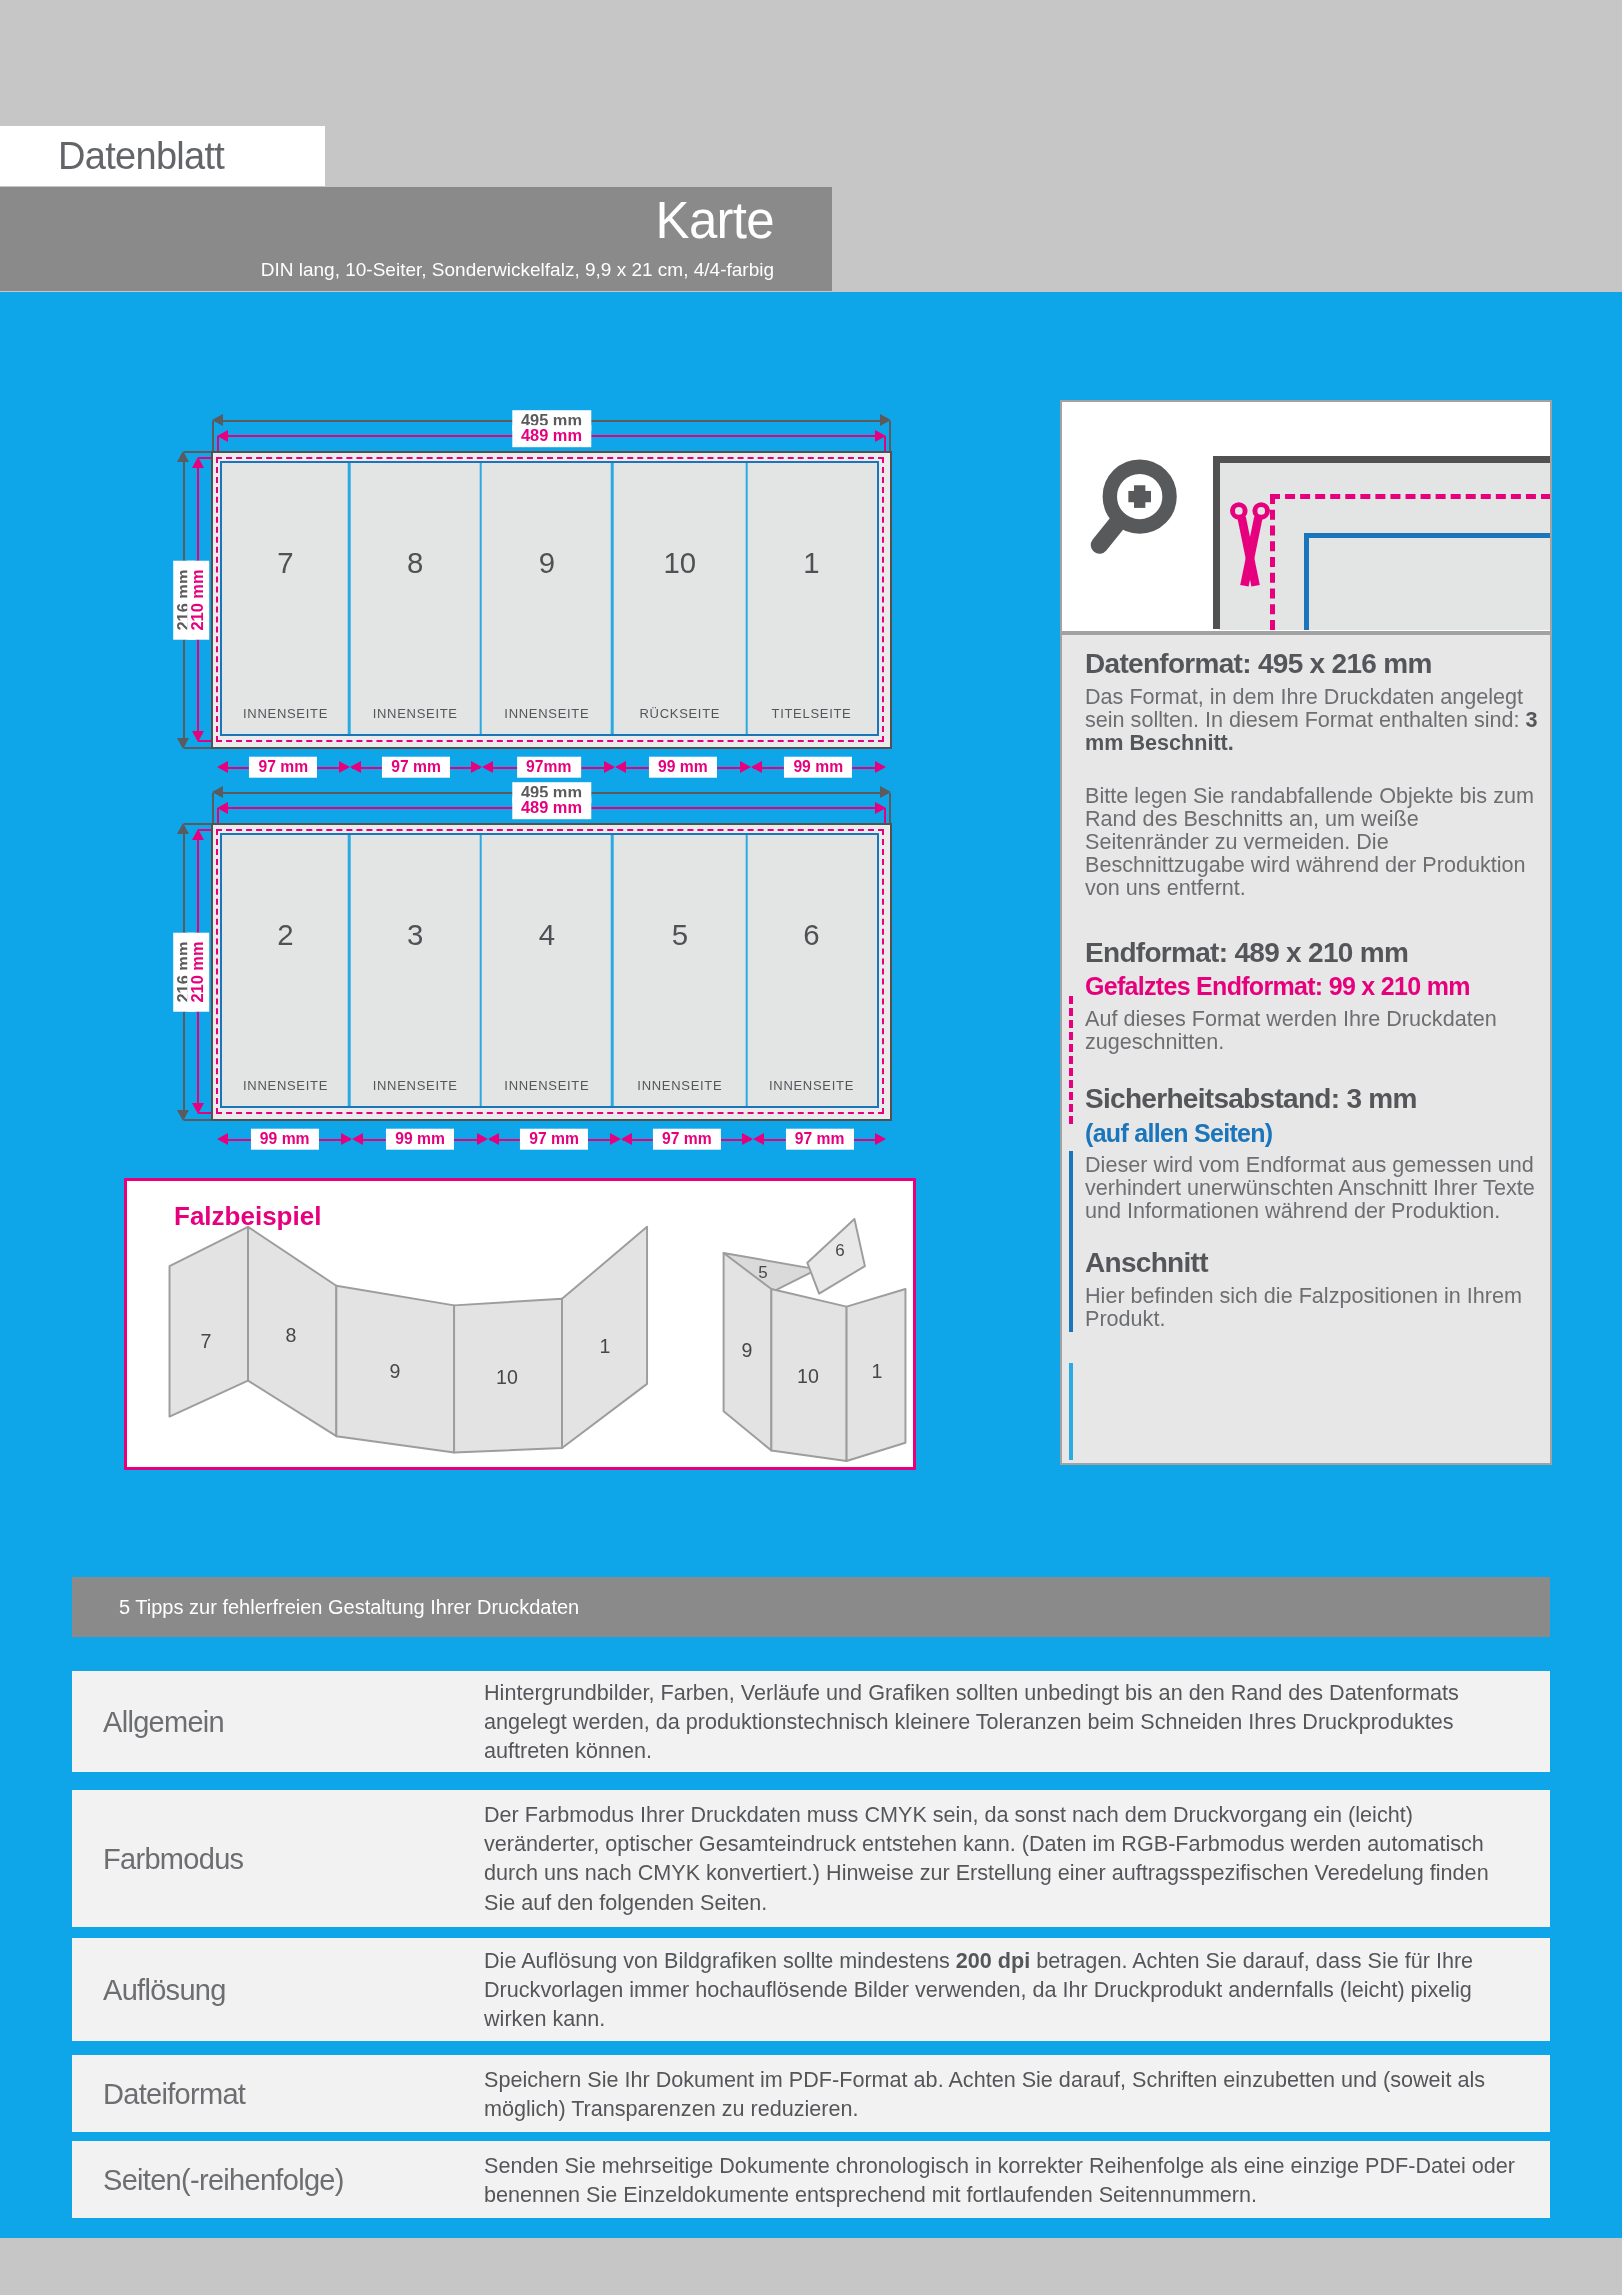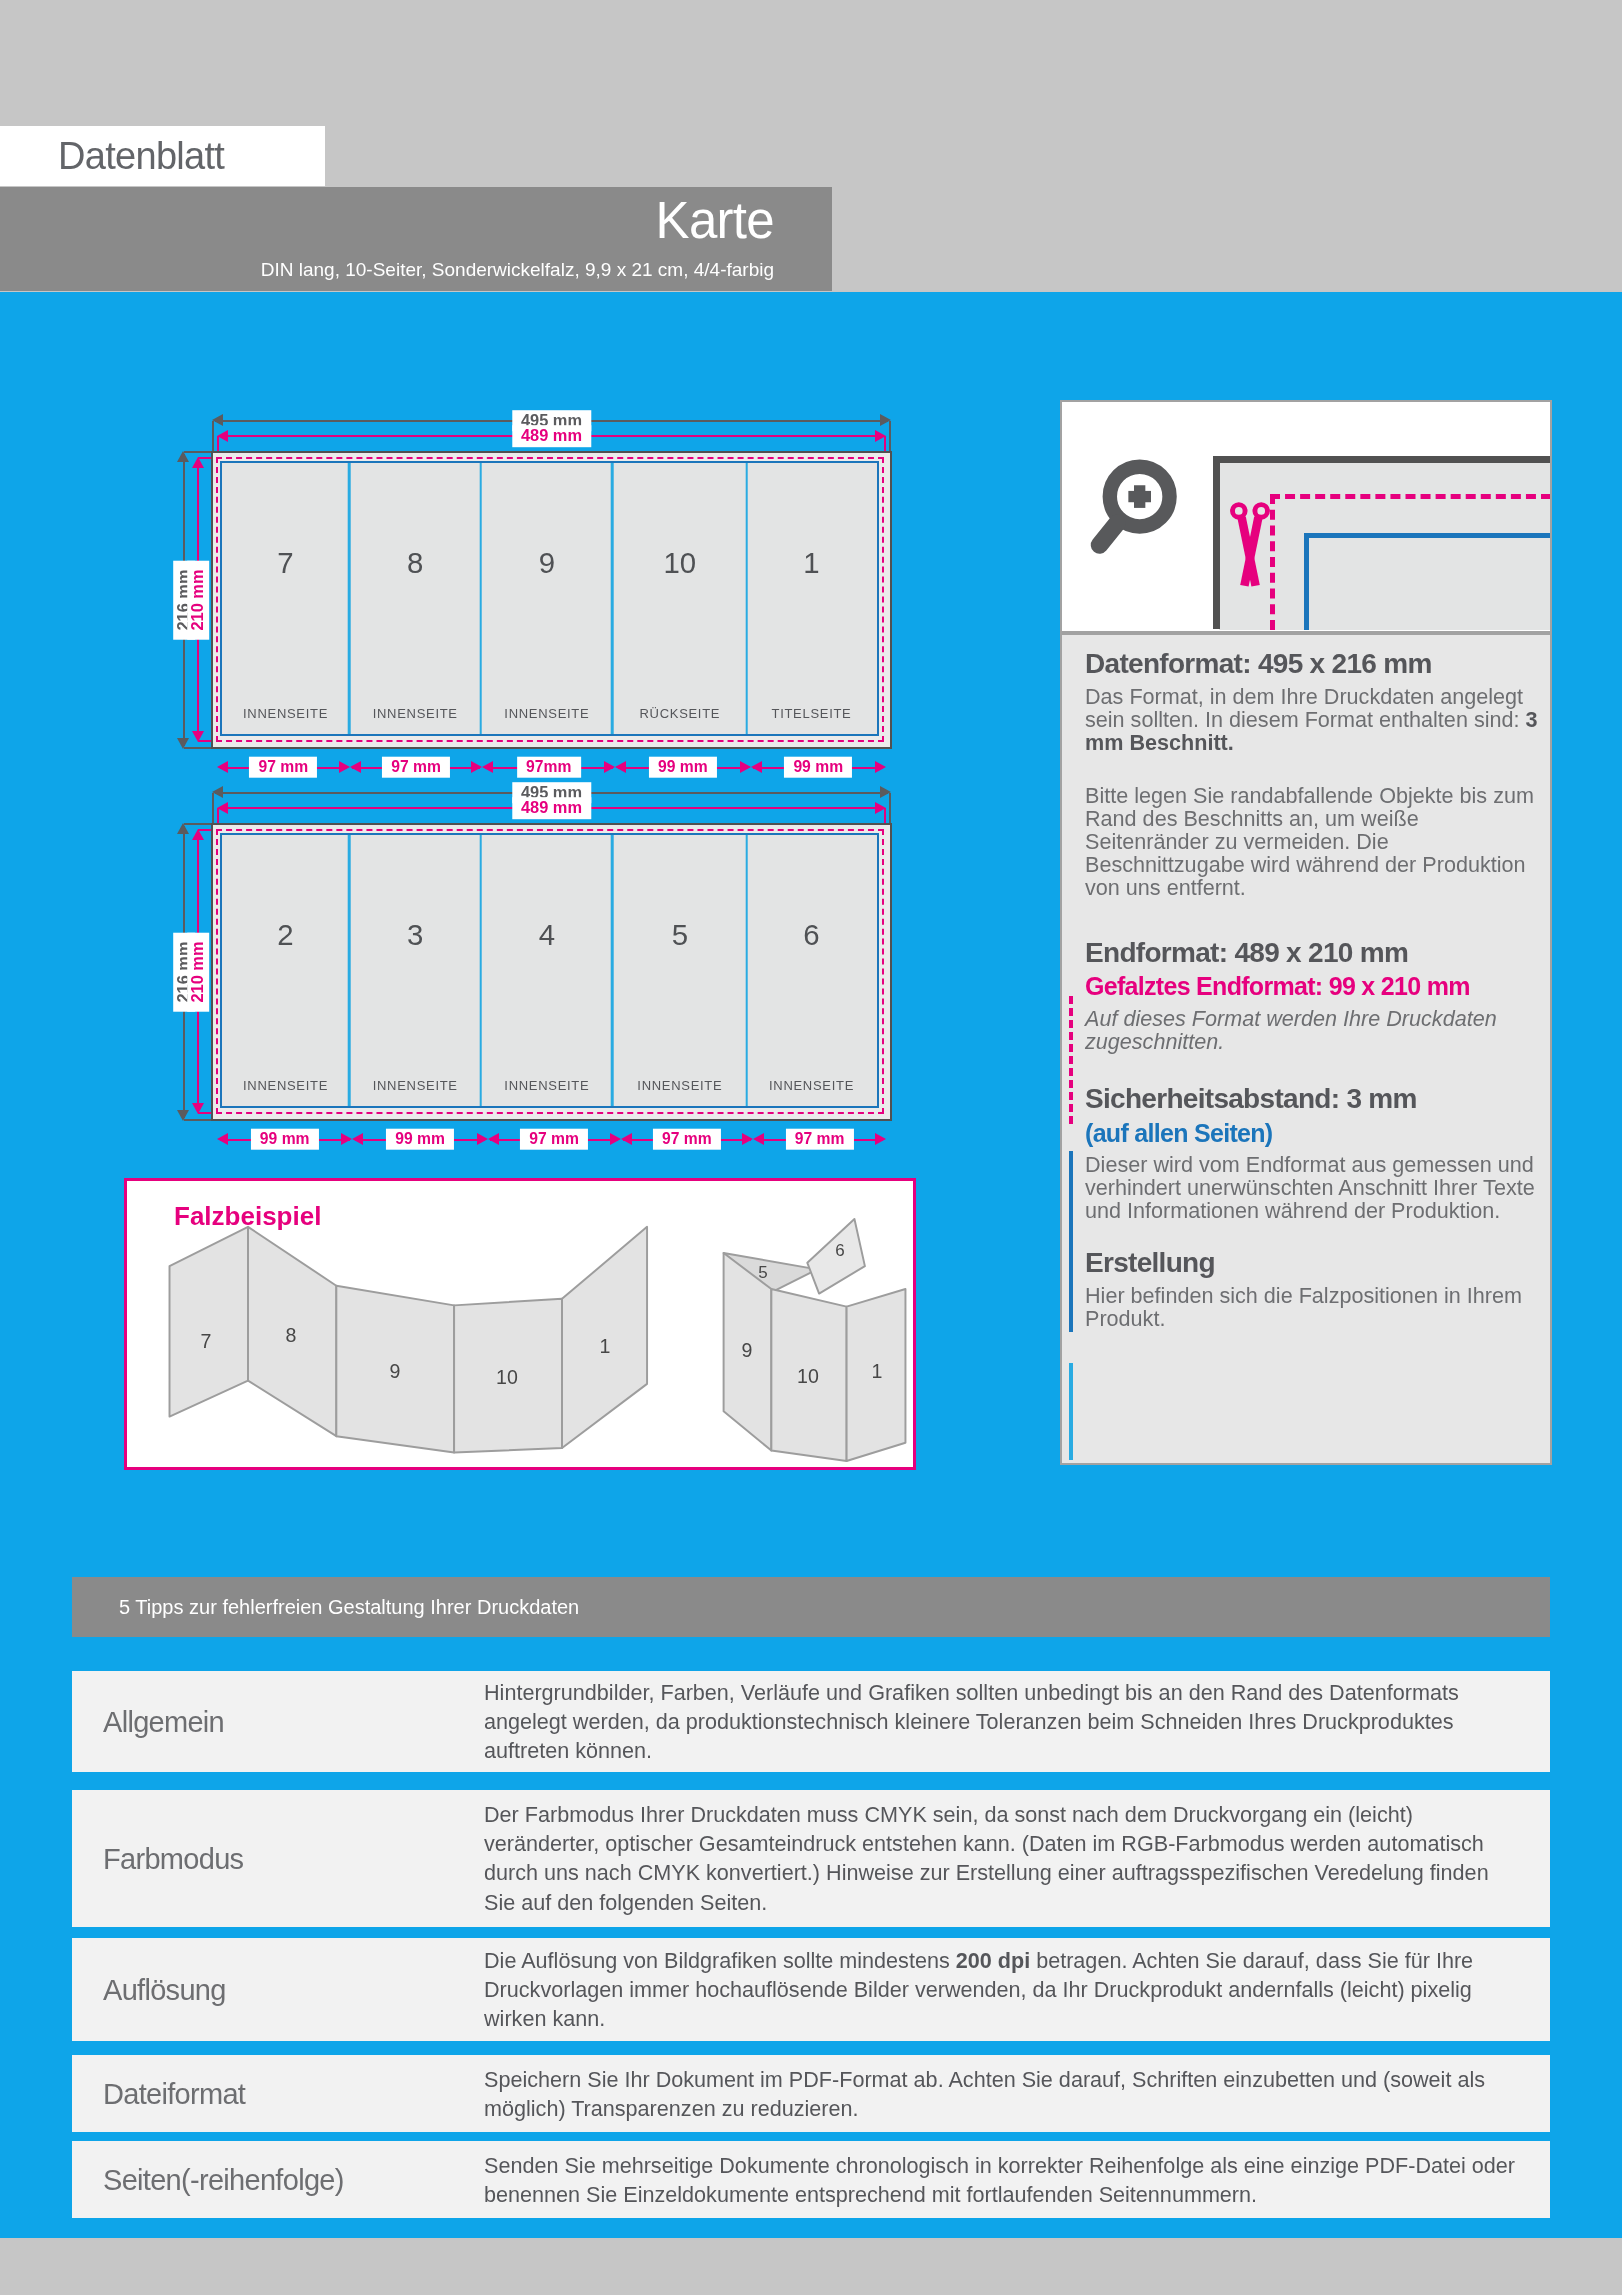--- a/index.html
+++ b/index.html
@@ -69,21 +69,21 @@
   .infopanel{position:absolute;left:1060px;top:633px;width:492px;height:832px;background:#e7e7e7;border:2.6px solid #a2a2a2;box-sizing:border-box;}
   .info-inner{position:absolute;left:23px;right:11.8px;top:13px;}
   .info-inner h1{margin:0 0 5.2px 0;font-size:28px;font-weight:700;color:#55565a;letter-spacing:-0.7px;}
   .info-inner h2{margin:0 0 5.2px 0;font-size:25px;font-weight:700;letter-spacing:-0.7px;}
   .info-inner p{margin:0;font-size:21.6px;line-height:23px;color:#6d6e71;}
   .h-mag{color:#e6007e;}
   .h-blue{color:#1b75bb;}
   .h-cyan{color:#29abe2;}
   .sp1{margin-bottom:29.4px!important;}
   .sp2{margin-bottom:38px!important;}
-  .sp3{margin-bottom:30px!important;font-style:italic;}
+  .sp3{margin-bottom:30px!important;}
   .sp4{margin-bottom:25px!important;}
   .mark{position:absolute;left:6.5px;width:0;}
   .mark.dash{border-left:4.6px dashed #e6007e;}
   .mark.solid-b{border-left:4.6px solid #1b75bb;}
   .mark.solid-c{border-left:4.6px solid #29abe2;}
 
   
   .tipsbar{position:absolute;left:72px;top:1577px;width:1478px;height:60px;background:#8a8a8a;}
   .tipsbar span{display:block;padding-left:47px;line-height:60px;font-size:20px;color:#ffffff;}
   .tiprow{position:absolute;left:72px;width:1478px;background:#f2f2f2;}
@@ -342,21 +342,21 @@
       <p class="sp2">Bitte legen Sie randabfallende Objekte bis zum Rand des Beschnitts an, um weiße Seitenränder zu vermeiden. Die Beschnittzugabe wird während der Produktion von uns entfernt.</p>
 
       <h1 class="h-mag" style="margin-bottom:3.9px">Endformat: 489 x 210 mm</h1>
       <h2 class="h-mag">Gefalztes Endformat: 99 x 210 mm</h2>
       <p class="sp3">Auf dieses Format werden Ihre Druckdaten zugeschnitten.</p>
 
       <h1 class="h-blue" style="margin-bottom:3.9px">Sicherheitsabstand: 3 mm</h1>
       <h2 class="h-blue">(auf allen Seiten)</h2>
       <p class="sp4">Dieser wird vom Endformat aus gemessen und verhindert unerwünschten Anschnitt Ihrer Texte und Informationen während der Produktion.</p>
 
-      <h1 class="h-cyan">Erstellung</h1>
+      <h1 class="h-cyan">Anschnitt</h1>
       <p>Hier befinden sich die Falzpositionen in Ihrem Produkt.</p>
     </div>
   </div>
 
   <div class="tipsbar">
     <span>5 Tipps zur fehlerfreien Gestaltung Ihrer Druckdaten</span>
   </div>
 
   <div class="tiprow" style="top:1671px;height:101px">
     <span class="tiplabel">Allgemein</span>

